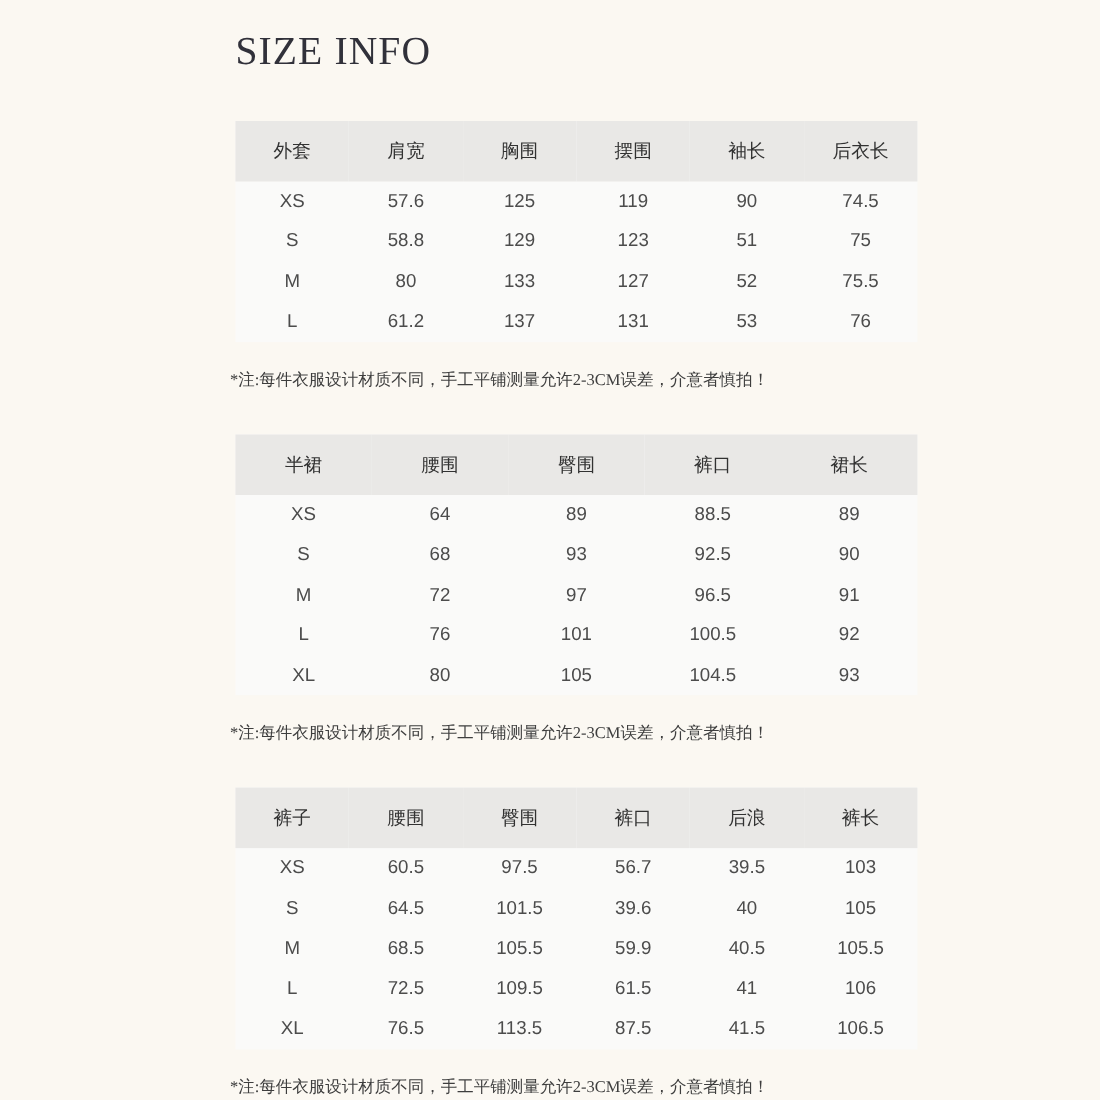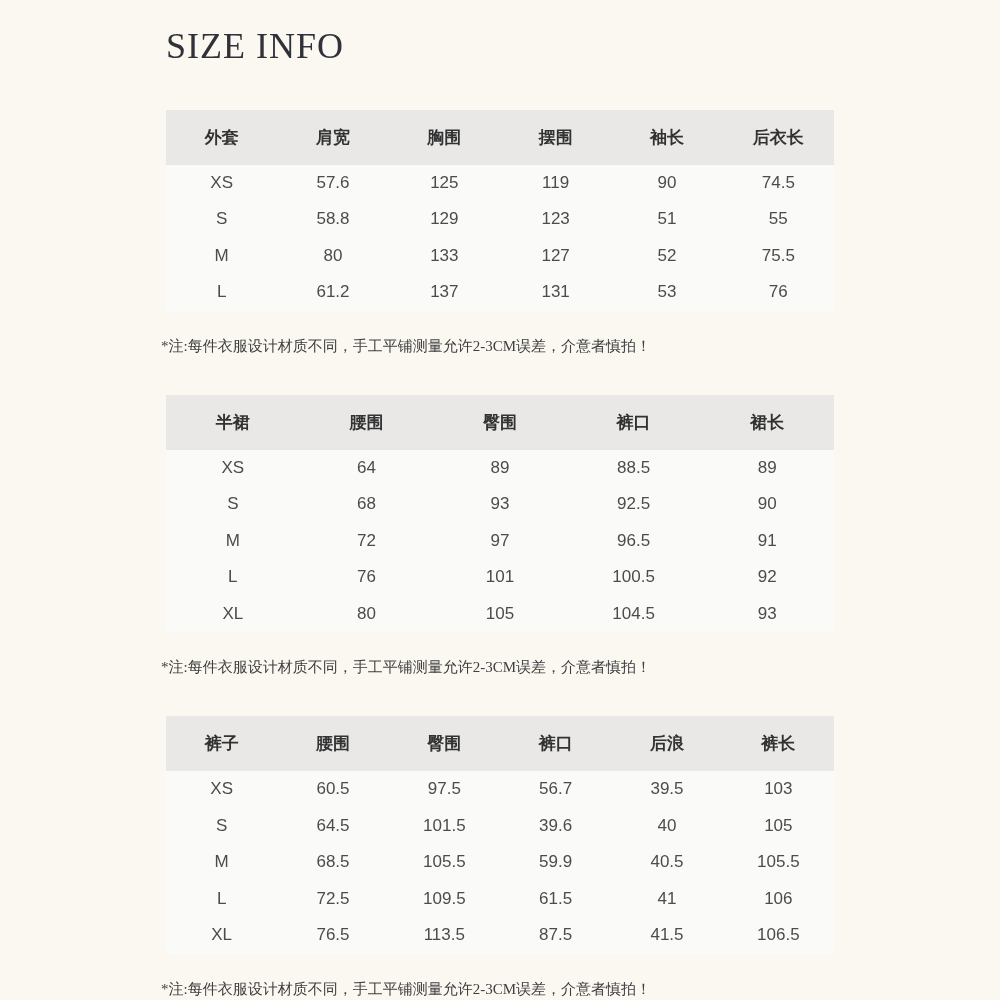--- a/index.html
+++ b/index.html
@@ -11,38 +11,38 @@
     --header_text:#323232;
     --note_color:#3e3e3e;
   }
   *{box-sizing:border-box;}
   html,body{margin:0;padding:0;}
   body{
     width:1000px;height:1000px;overflow:hidden;
     background:var(--page_bg);
     font-family:"Liberation Sans","DejaVu Sans",sans-serif;
   }
-  .content{padding:27px 166px 0 166px;}
+  .content{padding:27px 166px 0 166px;margin-left:48px;}
   .title-en{
     font-family:"Liberation Serif","DejaVu Serif",serif;
     font-size:36px;font-weight:400;letter-spacing:1px;
     color:var(--title_color);margin:0;line-height:1.1;
   }
   .title-zh{
     font-size:23px;font-weight:700;color:var(--title_color);
     margin:8px 0 0 0;line-height:1.1;
   }
   .size-section:first-of-type .size-table{margin-top:43px;}
   .size-table{
     width:100%;border-collapse:collapse;table-layout:fixed;
     background:var(--table_bg);
   }
   .size-table thead th{
     background:var(--header_bg);height:40px;
-    font-size:17px;font-weight:700;color:var(--header_text);
+    font-size:17px;font-weight:400;color:var(--header_text);
     text-align:center;padding:16px;
   }
   .size-table tbody td{
     height:36.5px;font-size:17px;font-weight:400;
     color:var(--text_color);text-align:center;padding:0;
   }
   .note{
     font-size:15px;font-weight:500;color:var(--note_color);
     margin:26px 0 40px -5px;line-height:1.2;font-family:Liberation Serif, serif;
   }
@@ -76,21 +76,21 @@
             <td>119</td>
             <td>90</td>
             <td>74.5</td>
           </tr>
           <tr>
             <td>S</td>
             <td>58.8</td>
             <td>129</td>
             <td>123</td>
             <td>51</td>
-            <td>55</td>
+            <td>75</td>
           </tr>
           <tr>
             <td>M</td>
             <td>80</td>
             <td>133</td>
             <td>127</td>
             <td>52</td>
             <td>75.5</td>
           </tr>
           <tr>

